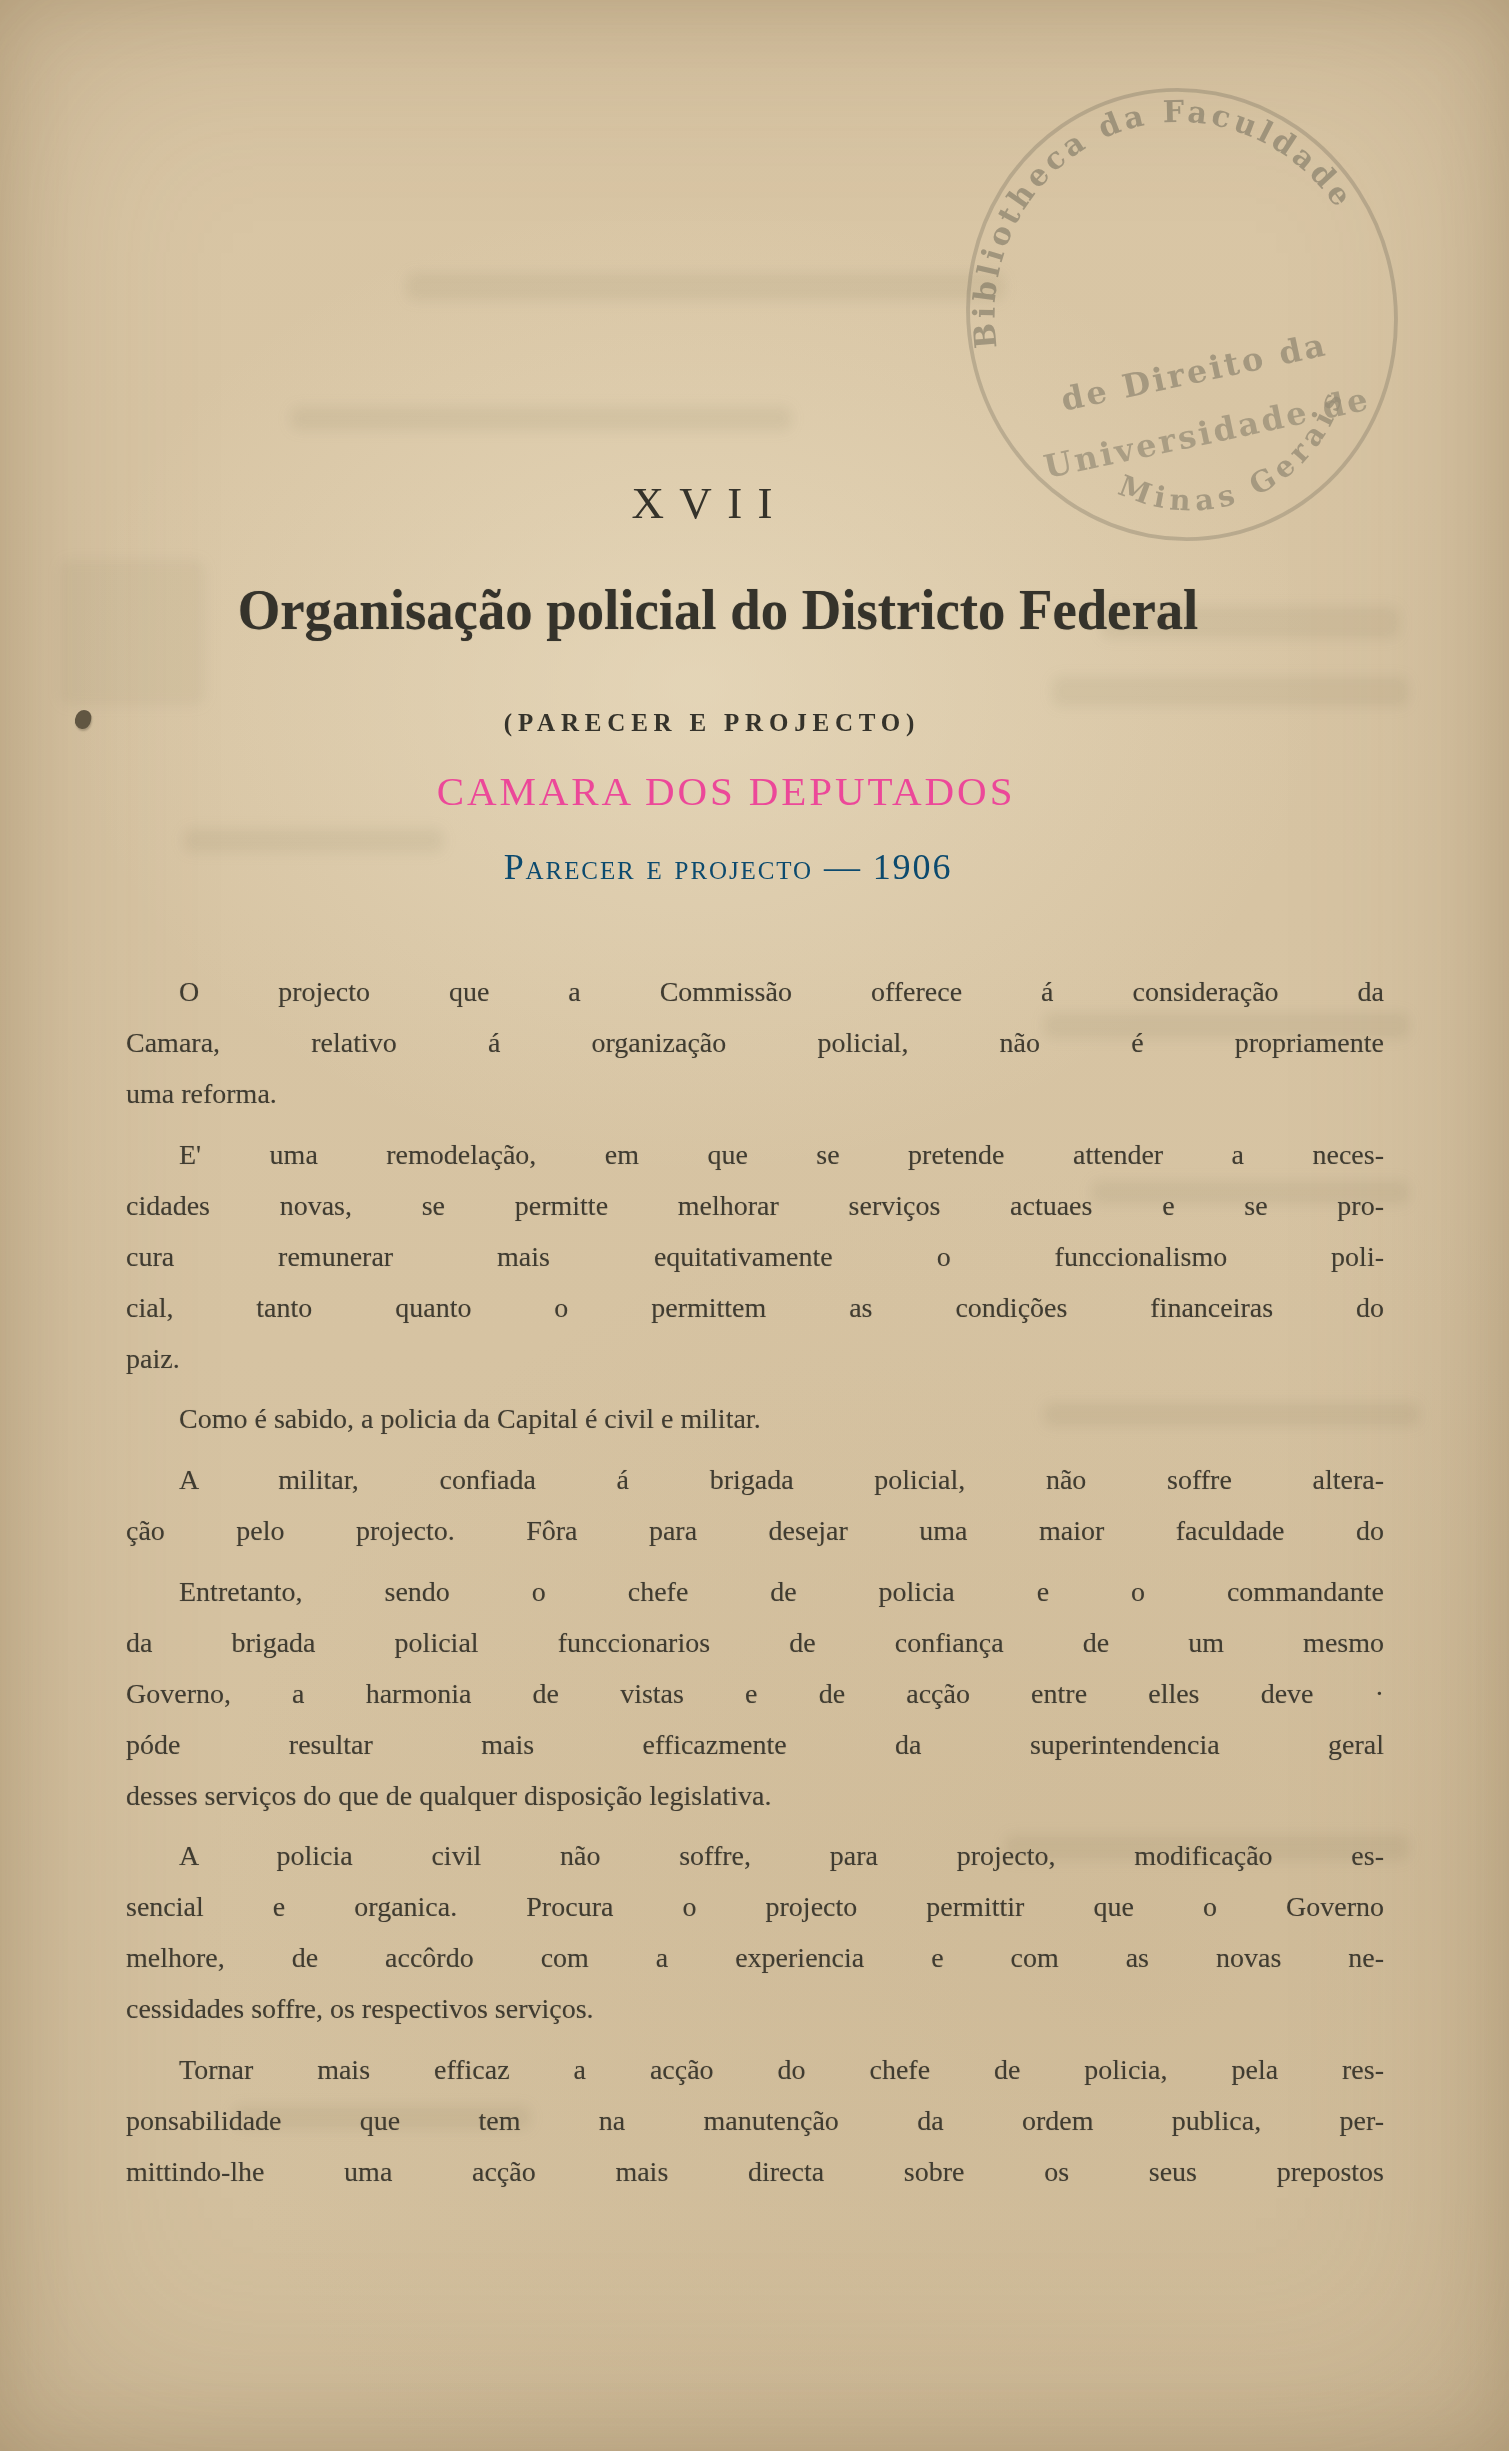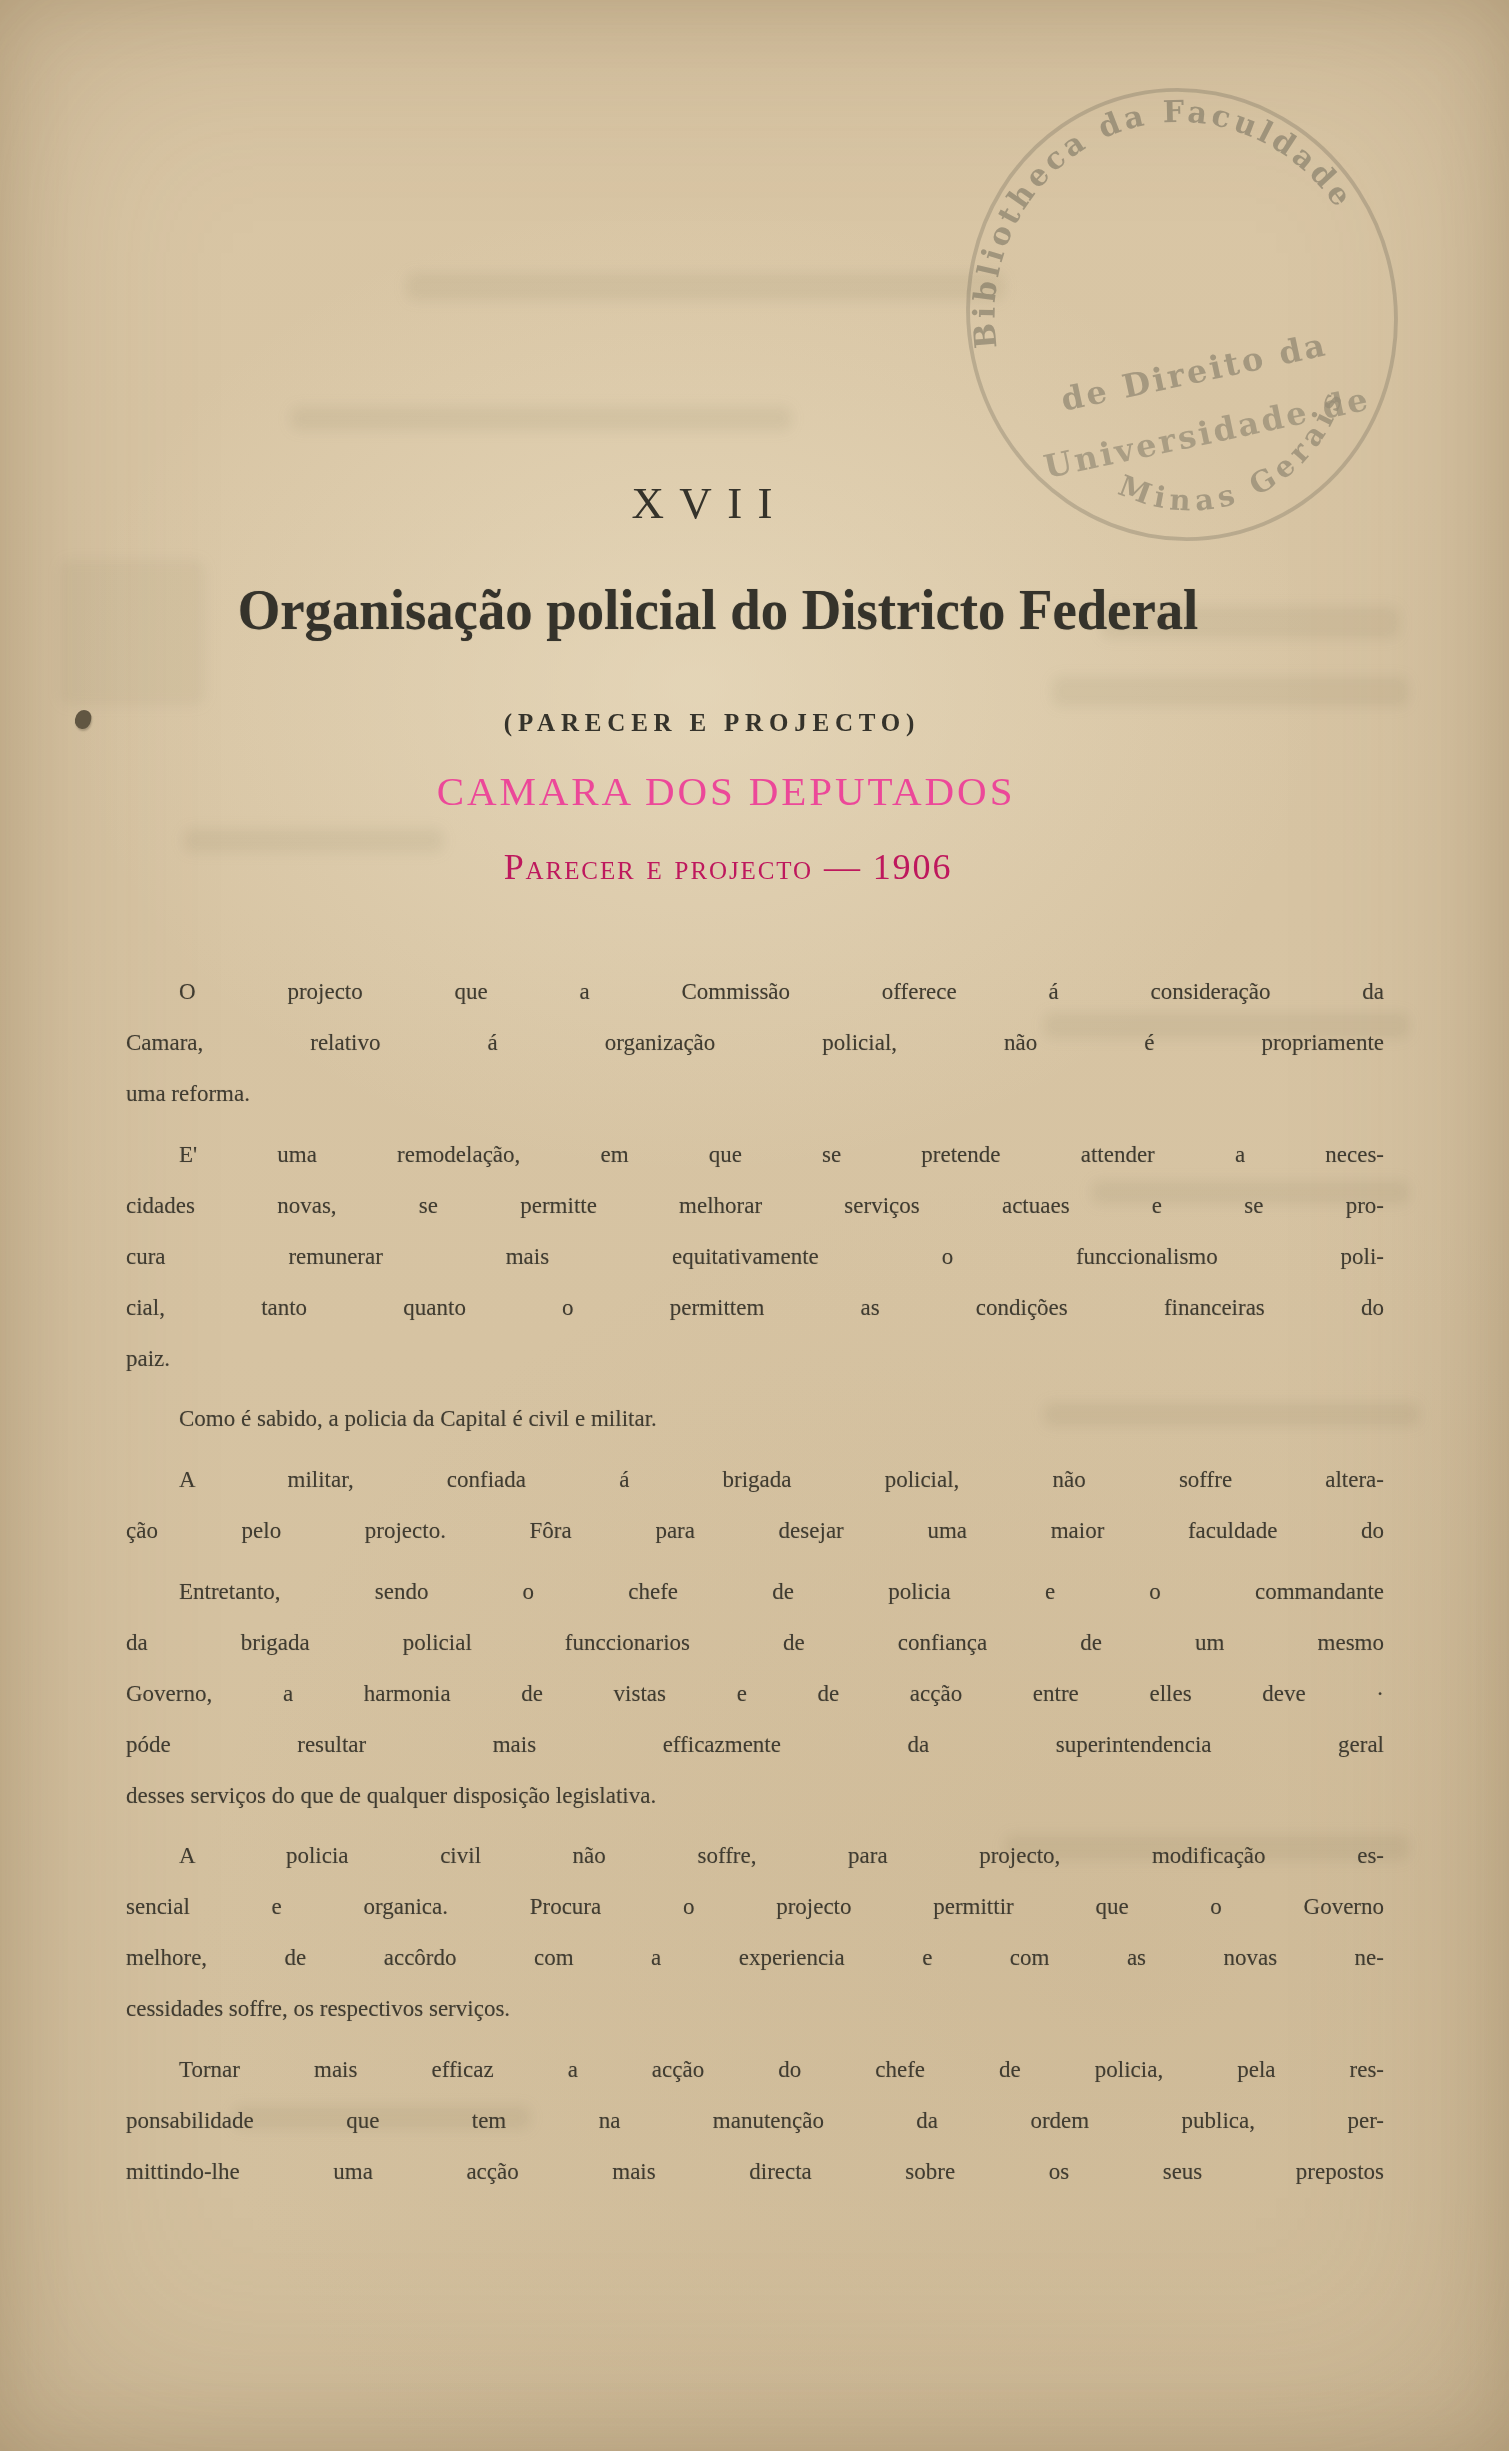--- a/index.html
+++ b/index.html
@@ -32,24 +32,24 @@
   }
   .hdr{position:absolute;left:126px;width:1258px;text-align:center;color:#35332b;}
   .chapter{top:477px;font-size:45px;letter-spacing:15.4px;text-indent:15.4px;transform:translateX(-53px);}
   .title{
     top:577px;font-size:57px;font-weight:bold;letter-spacing:0px;
     transform:translateX(-37px) scaleX(.96);
     text-shadow:0 0 1px rgba(47,45,36,.45);
   }
   .subtitle{top:709px;font-size:25px;font-weight:bold;letter-spacing:5.8px;transform:translateX(-43px);}
   .institution{top:767px;font-size:41px;letter-spacing:2.9px;transform:translateX(-29px);color:#ec4899;}
-  .docline{top:846px;font-size:36px;font-variant:small-caps;letter-spacing:1.9px;transform:translateX(-27px);color:#be185d;}
+  .docline{top:846px;font-size:36px;font-variant:small-caps;letter-spacing:1.9px;transform:translateX(-27px);color:#0c4a6e;}
   .body-text{
     position:absolute;left:126px;top:966px;width:1258px;
-    font-size:23px;line-height:51px;color:#403c31;
+    font-size:28px;line-height:51px;color:#403c31;
     text-shadow:0 0 1px rgba(58,54,43,.30);
   }
   .para{margin-bottom:9.7px;}
   .line{text-align:justify;white-space:normal;}
   .line.just{text-align-last:justify;}
   .line.indent{text-indent:53px;}
 </style>
 </head>
 <body>
 

